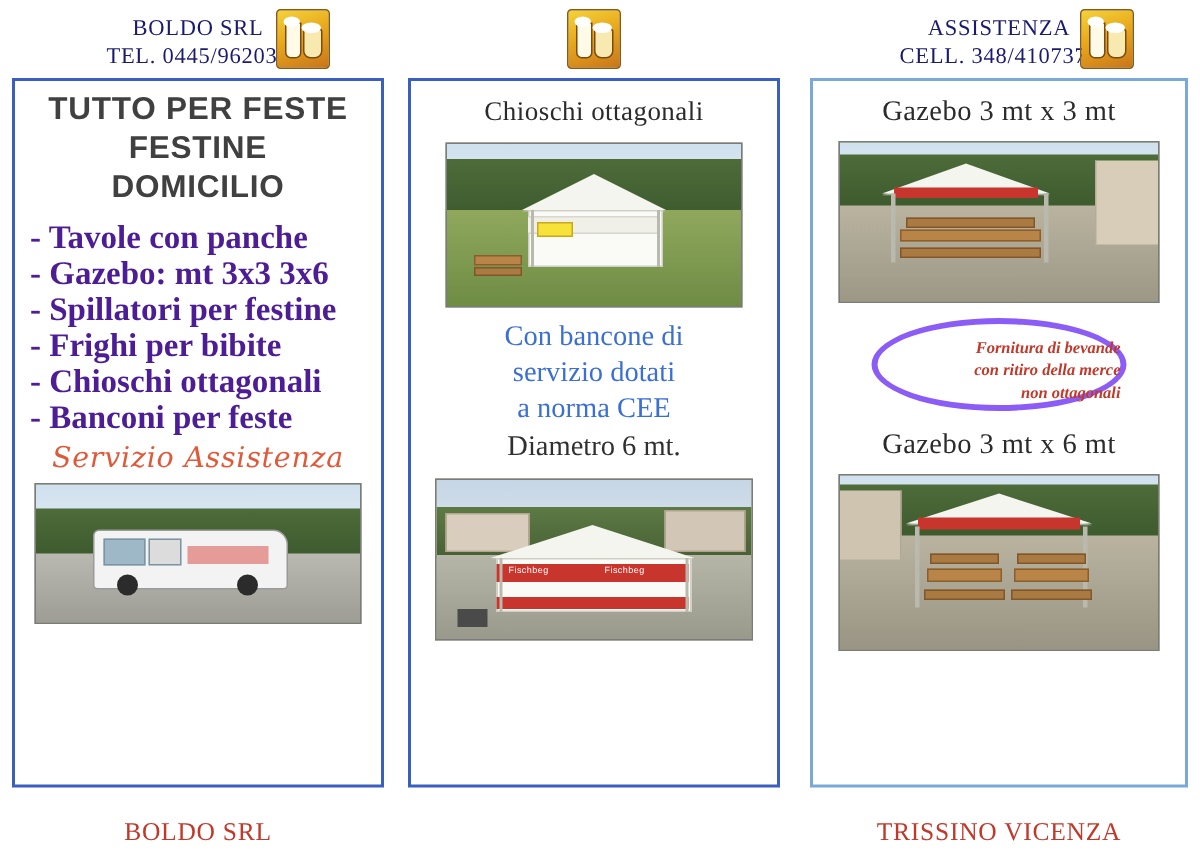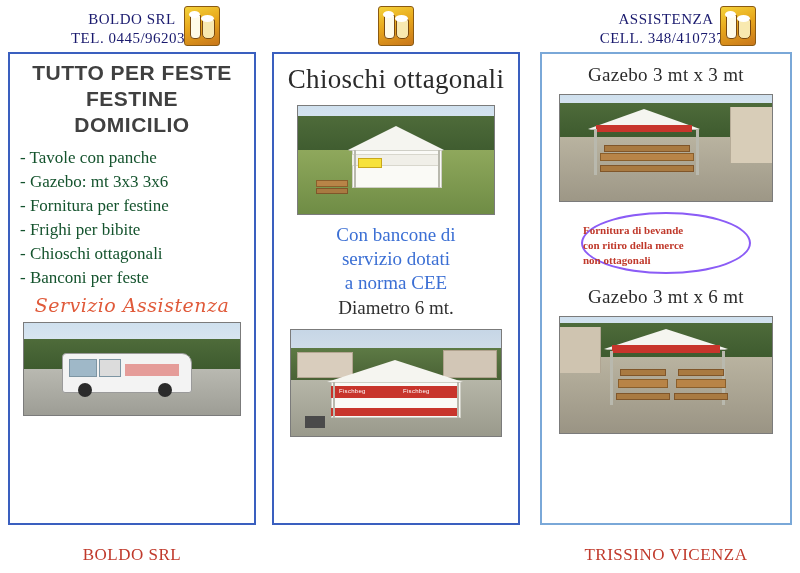--- a/index.html
+++ b/index.html
@@ -113,23 +113,24 @@
     font-size: 18px;
     line-height: 22px;
     font-variant: small-caps;
     letter-spacing: .6px;
   }
   .list {
     margin-top: 8px;
     padding: 0 2px;
   }
   .list-item {
-    color: #14532d;
-    font-size: 17px;
+    color: #4c1d95;
+    font-size: 22px;
     line-height: 24px;
+    font-weight: bold;
   }
   .script {
     color: #e05a3a;
     font-family: "DejaVu Serif", serif;
     font-style: italic;
     font-size: 19px;
     text-align: center;
     margin-top: 4px;
     letter-spacing: .5px;
   }
@@ -225,21 +226,21 @@
     position: absolute;
     background: #f7e23a;
     border: 1px solid #c9a81a;
     font-size: 4px;
     color: #333;
   }
 
   
   .t-title-2 {
     color: #2b2b2b;
-    font-size: 27px;
+    font-size: 18px;
     text-align: center;
     margin-top: 4px;
     letter-spacing: .3px;
   }
   .t-blue-2 {
     color: #3b6fd4;
     font-size: 19px;
     text-align: center;
     line-height: 24px;
     margin-top: 8px;
@@ -257,30 +258,31 @@
     font-size: 19px;
     text-align: center;
     margin-top: 4px;
     letter-spacing: .3px;
   }
   .oval {
     position: relative;
     margin: 10px auto 0;
     width: 170px;
     height: 62px;
-    border: 2px solid #8b5cf6;
+    border: 4px solid #8b5cf6;
     border-radius: 50%;
     color: #c0392b;
-    text-align: left;
+    text-align: right;
     font-size: 11px;
     line-height: 15px;
     padding-top: 9px;
     box-sizing: border-box;
     font-family: "Liberation Serif", serif;
     font-weight: bold;
+    font-style: italic;
   }
 </style>
 </head>
 <body>
 
 <div class="page">
 
   <div class="col col-1">
 
     <div class="head">
@@ -296,21 +298,21 @@
 
     <div class="panel">
       <div class="t-red">TUTTO PER FESTE</div>
       <div class="t-red">FESTINE</div>
       <div class="t-red">DOMICILIO</div>
 
 
       <div class="list">
         <div class="list-item">- Tavole con panche</div>
         <div class="list-item">- Gazebo: mt 3x3  3x6</div>
-        <div class="list-item">- Fornitura per festine</div>
+        <div class="list-item">- Spillatori per festine</div>
         <div class="list-item">- Frighi per bibite</div>
         <div class="list-item">- Chioschi ottagonali</div>
         <div class="list-item">- Banconi per feste</div>
       </div>
 
       <div class="script">Servizio Assistenza</div>
 
       <div class="photo" style="width:216px;height:92px;">
         <div class="sky" style="height:44px;"></div>
         <div class="trees" style="top:16px;height:32px;"></div>

